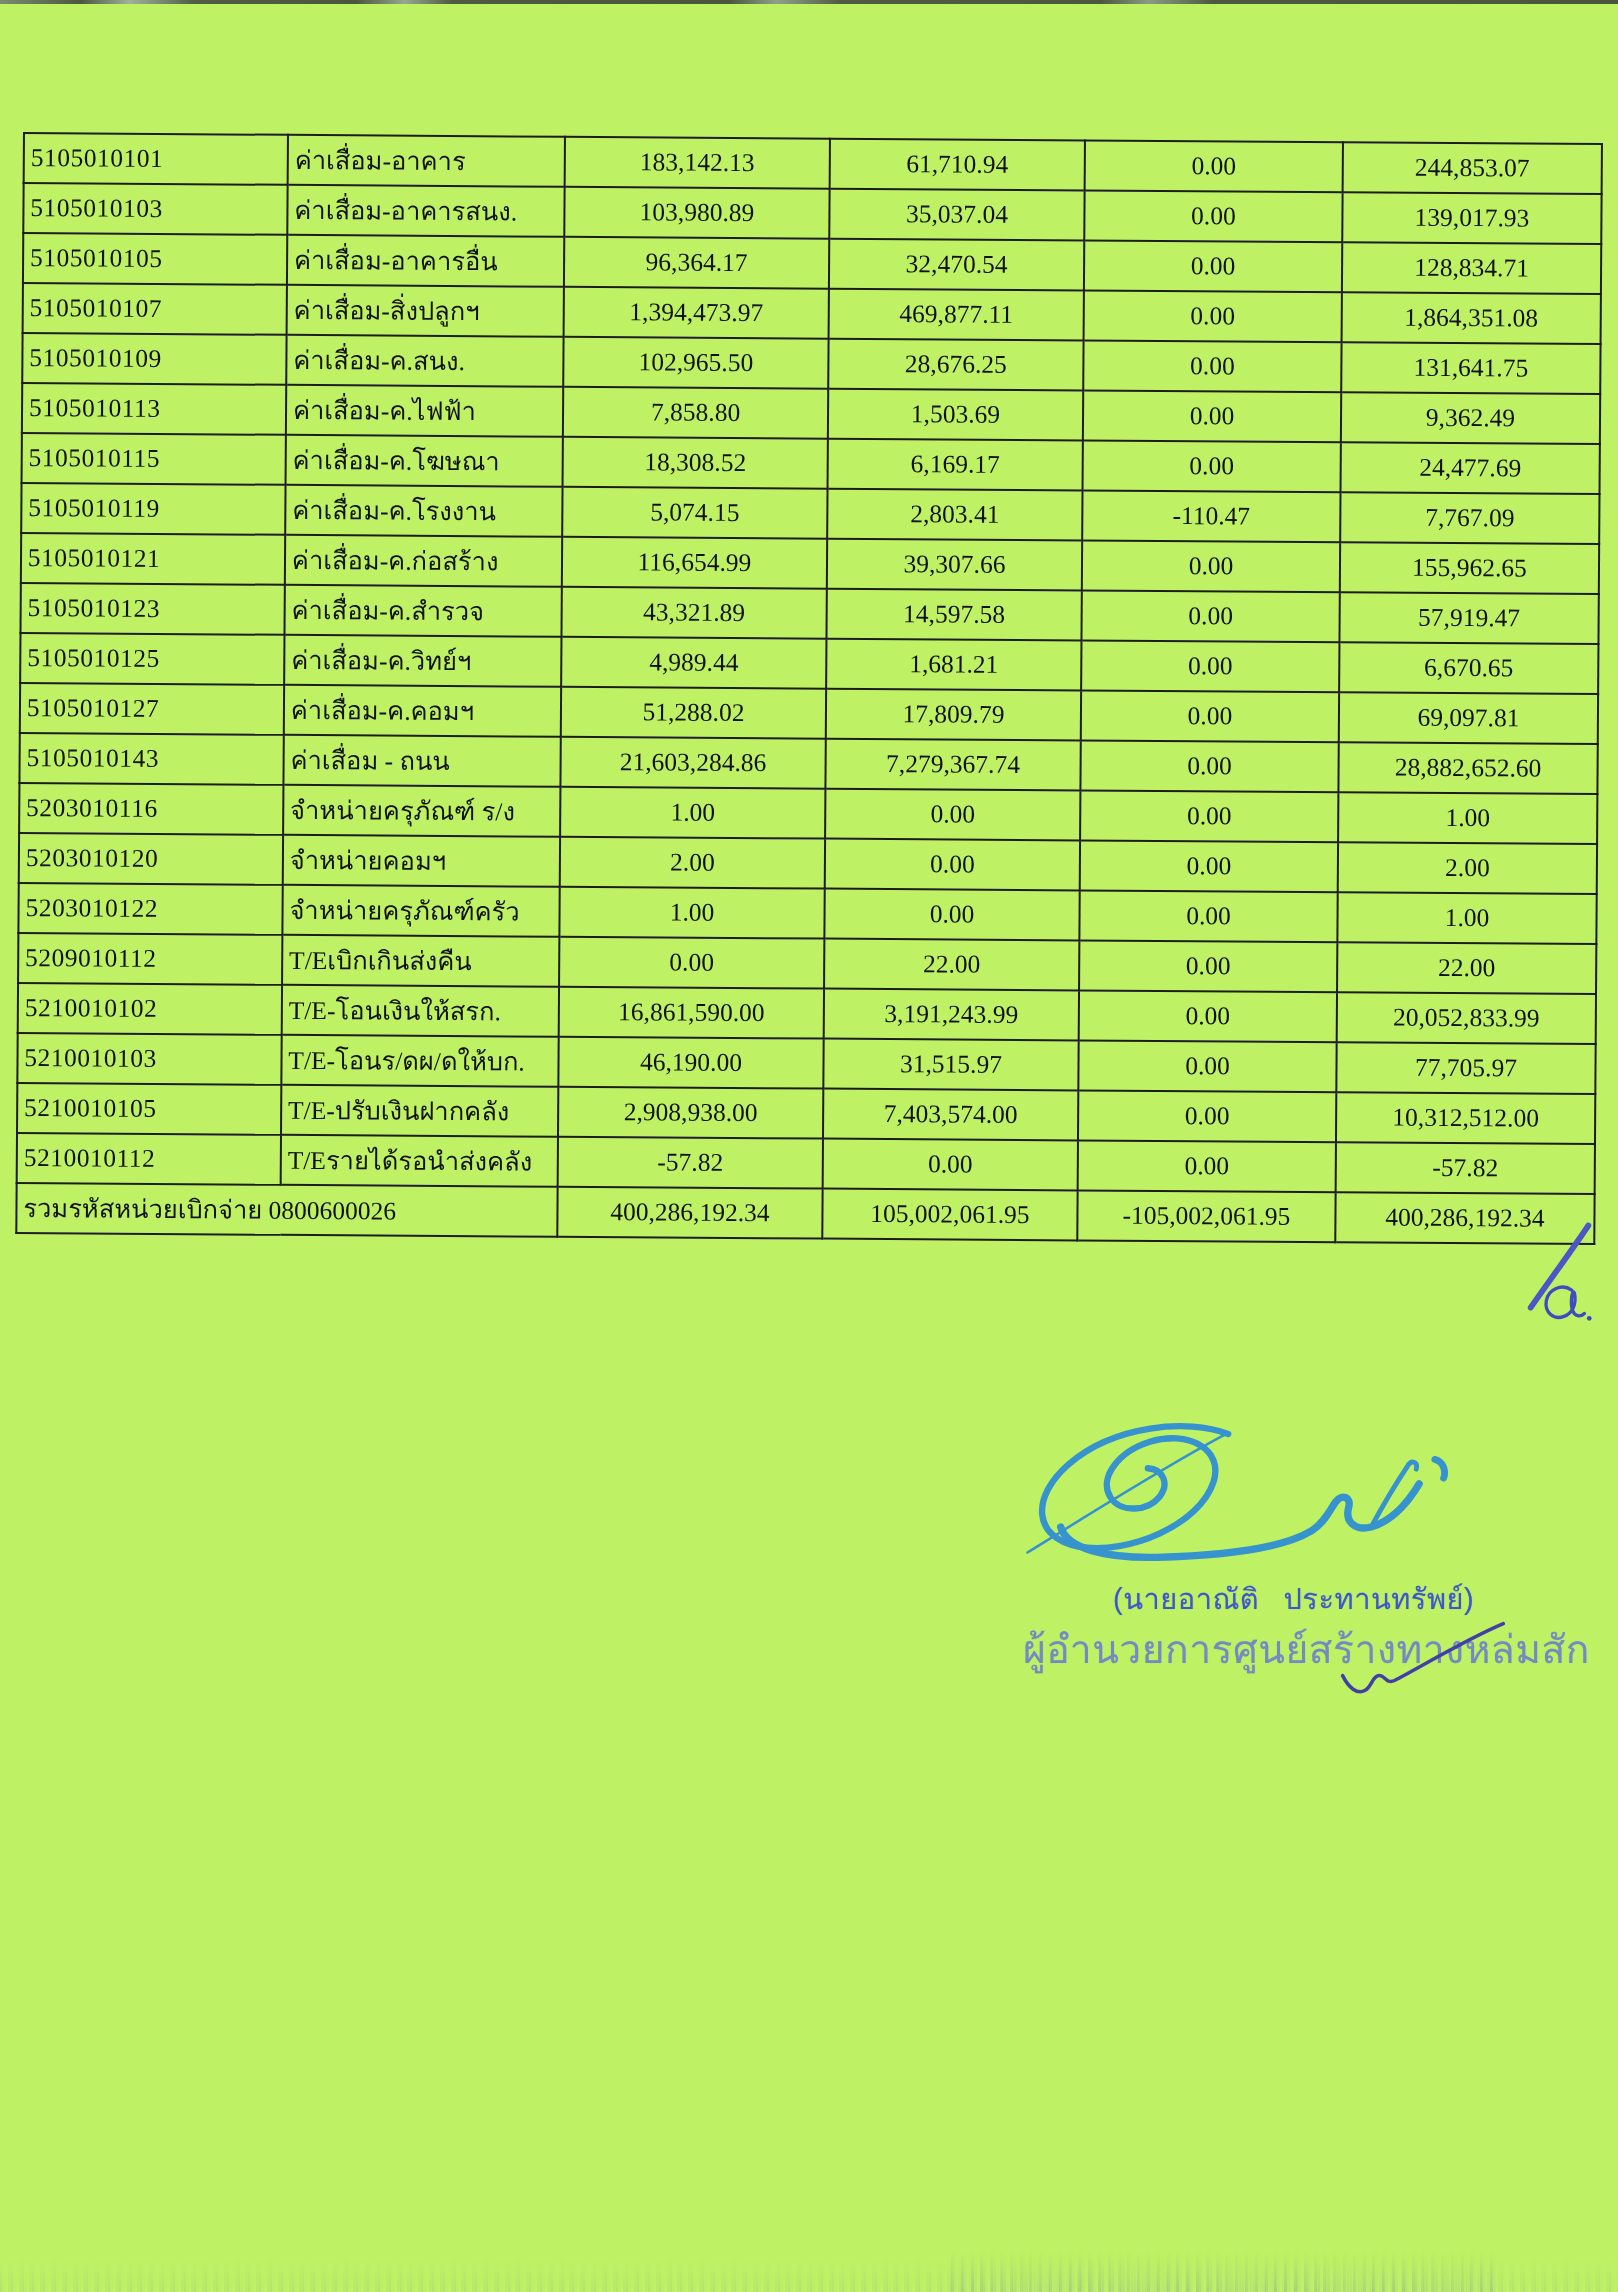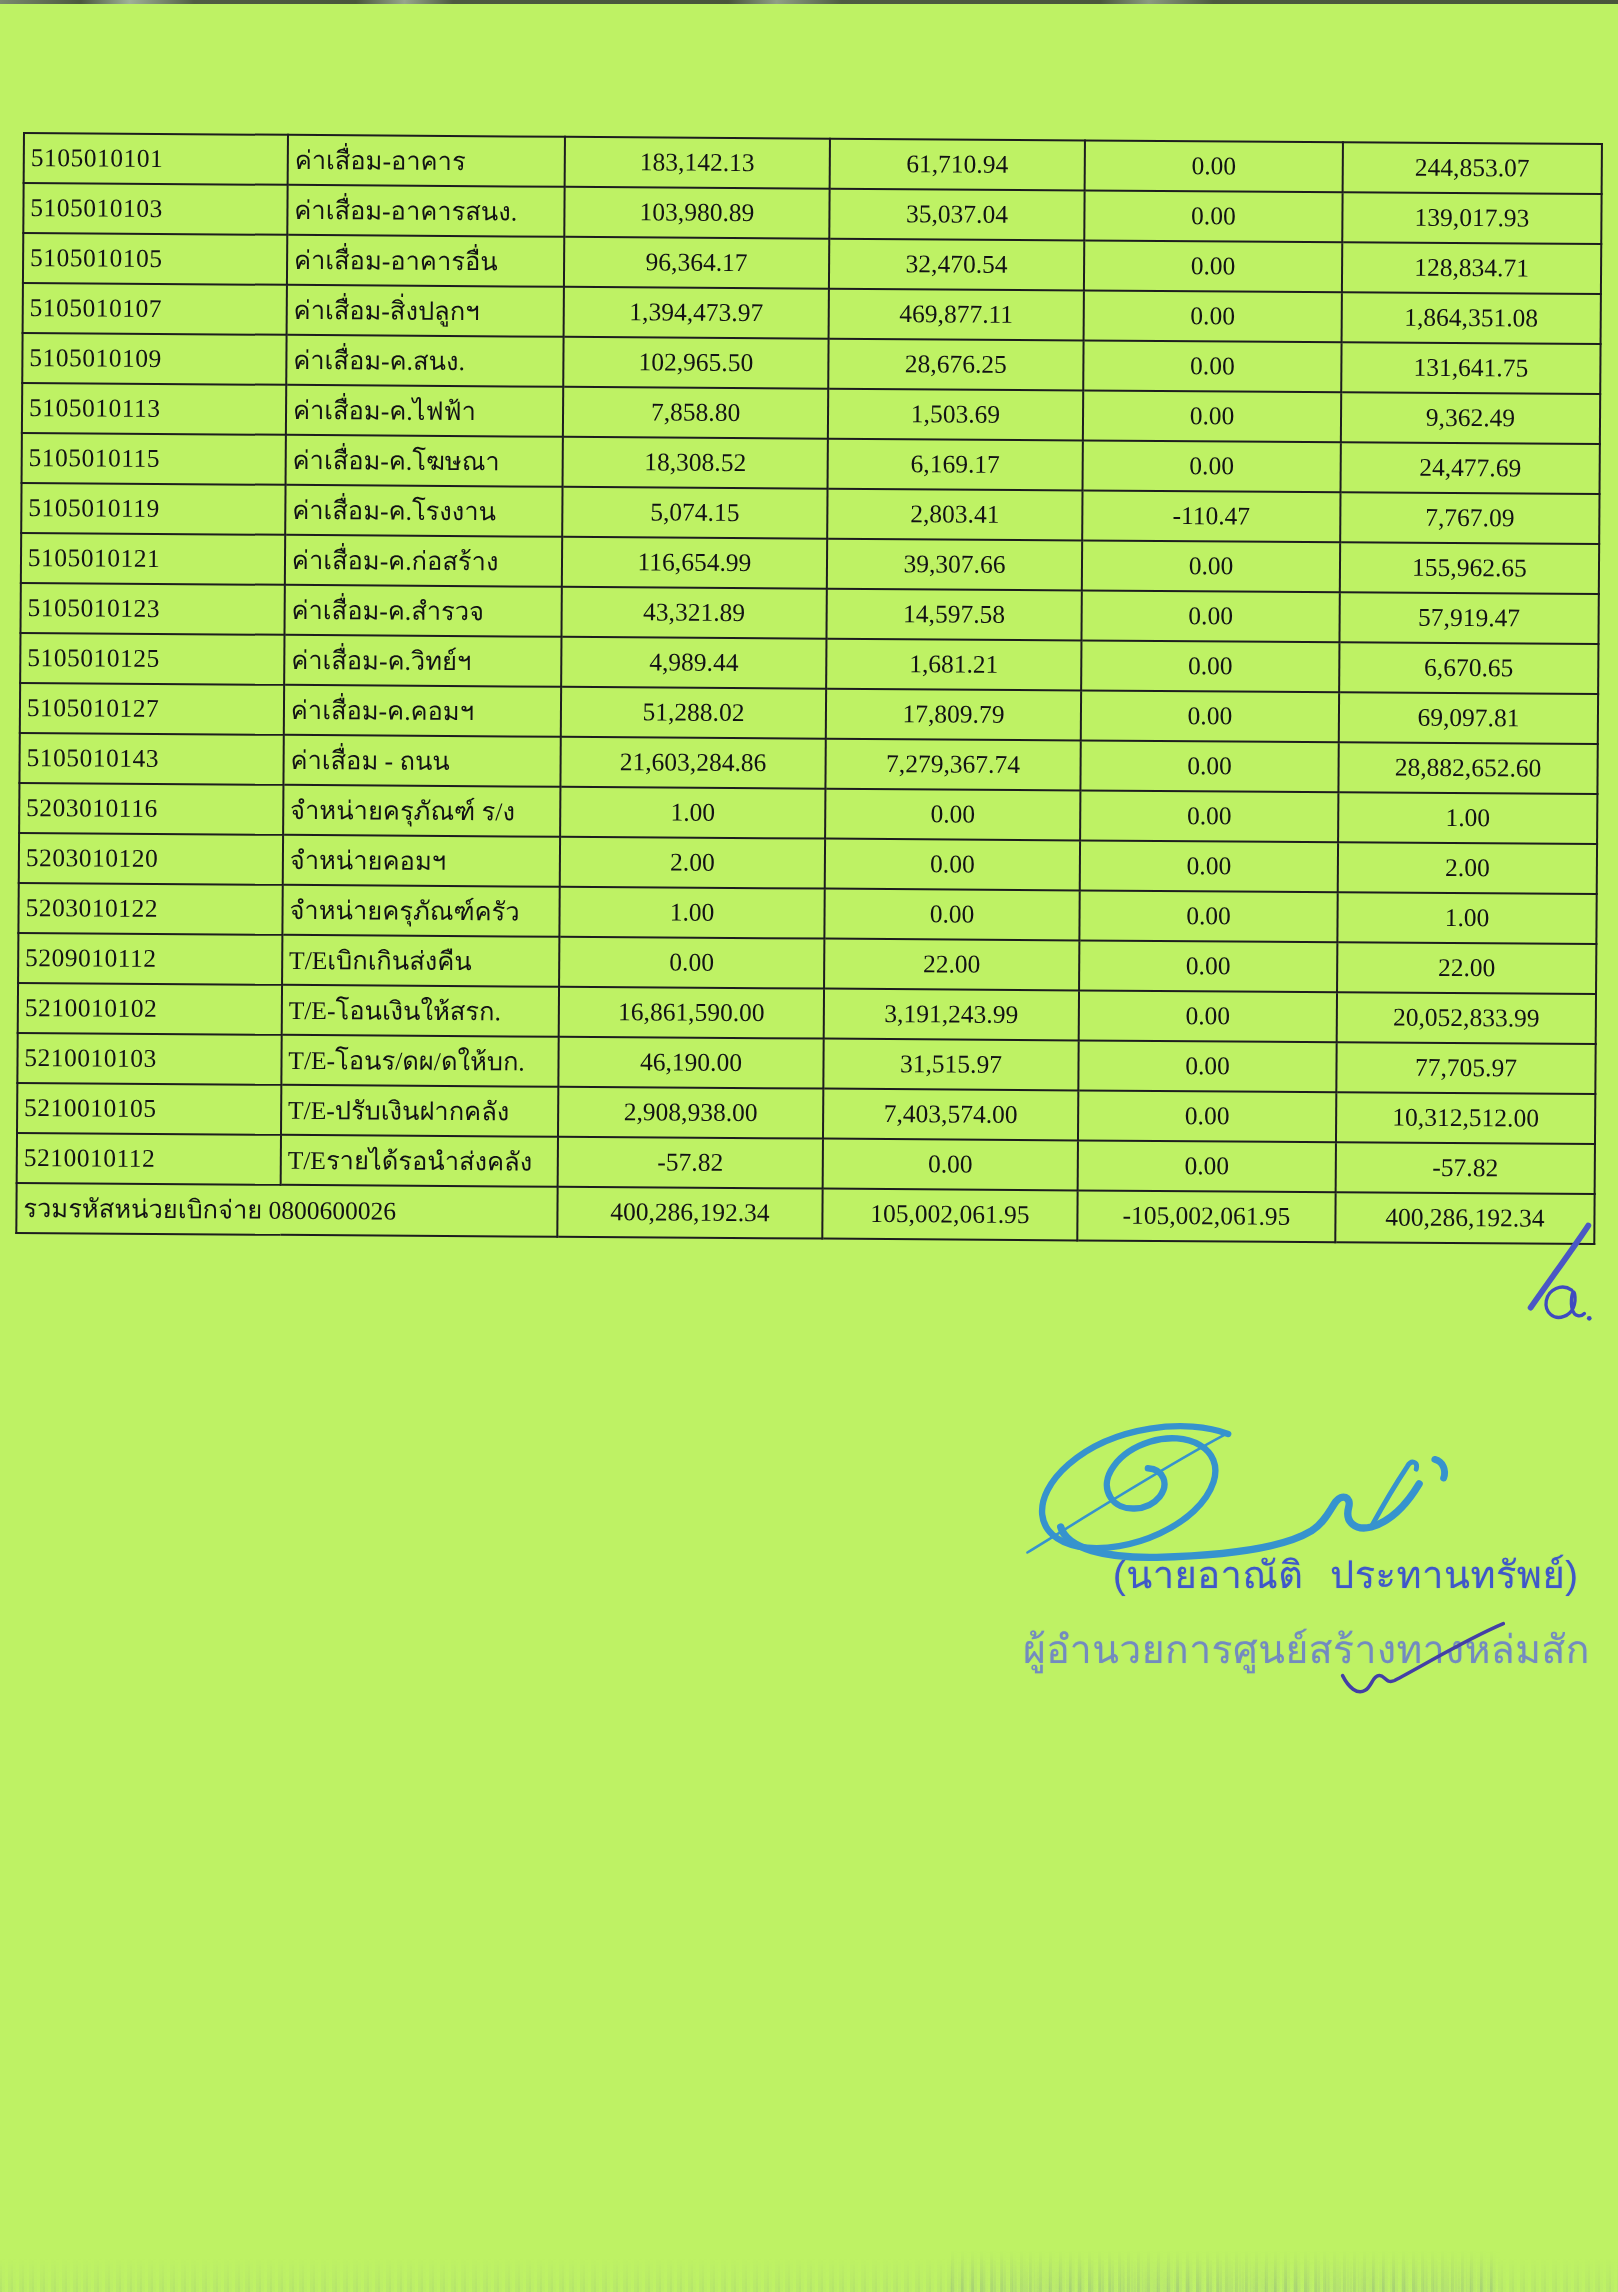--- a/index.html
+++ b/index.html
@@ -68,22 +68,22 @@
   td.c-total-label{font-size:29px;padding-left:3.9px;text-align:left;}
   
   .ink{position:absolute;pointer-events:none;}
   .stamp-line{
     position:absolute;
     font-family:"Liberation Sans","DejaVu Sans",sans-serif;
     white-space:nowrap;
     pointer-events:none;
   }
   .stamp-name{
-    left:1113px;top:1544px;
-    font-size:38px;color:#3f58c9;
+    left:1113px;top:1576px;
+    font-size:29px;color:#3f58c9;
     word-spacing:15.7px;letter-spacing:0.5px;
     text-shadow:0 0 1px rgba(70,95,205,.55);
   }
   .stamp-title{
     left:1023px;top:1618px;
     font-size:39px;color:#6375d4;opacity:.82;
     letter-spacing:0.5px;
     text-shadow:0 0 1px rgba(100,120,215,.45);
   }
 </style>

